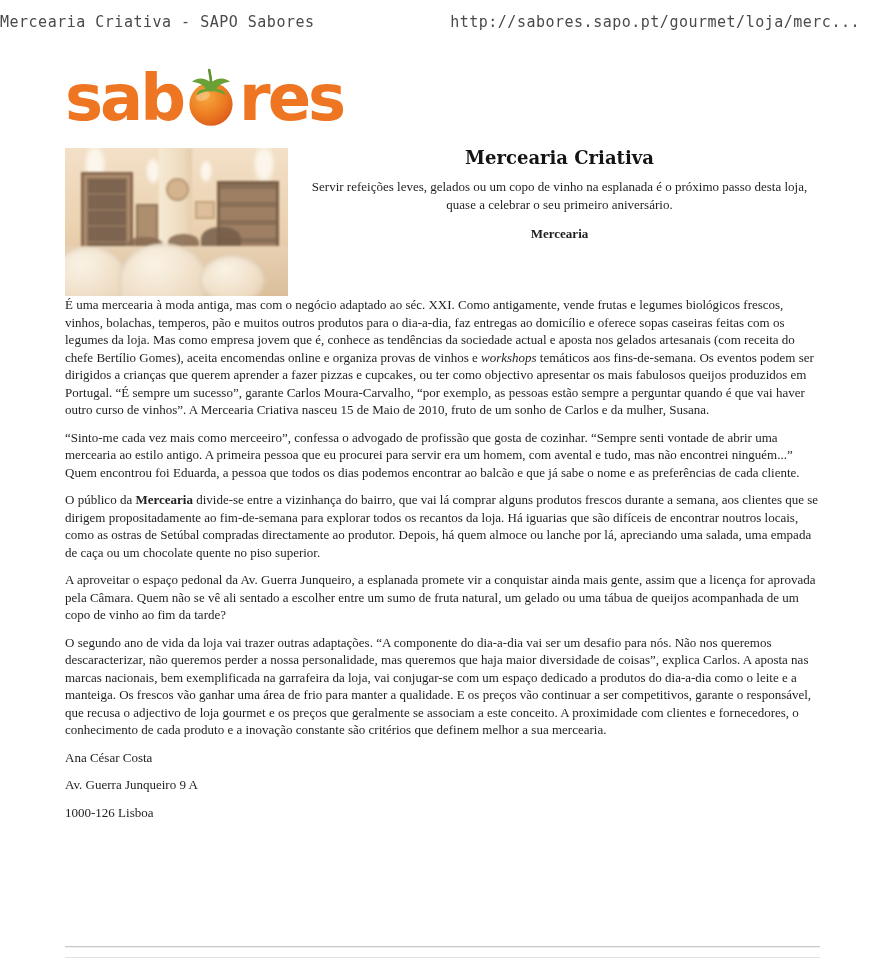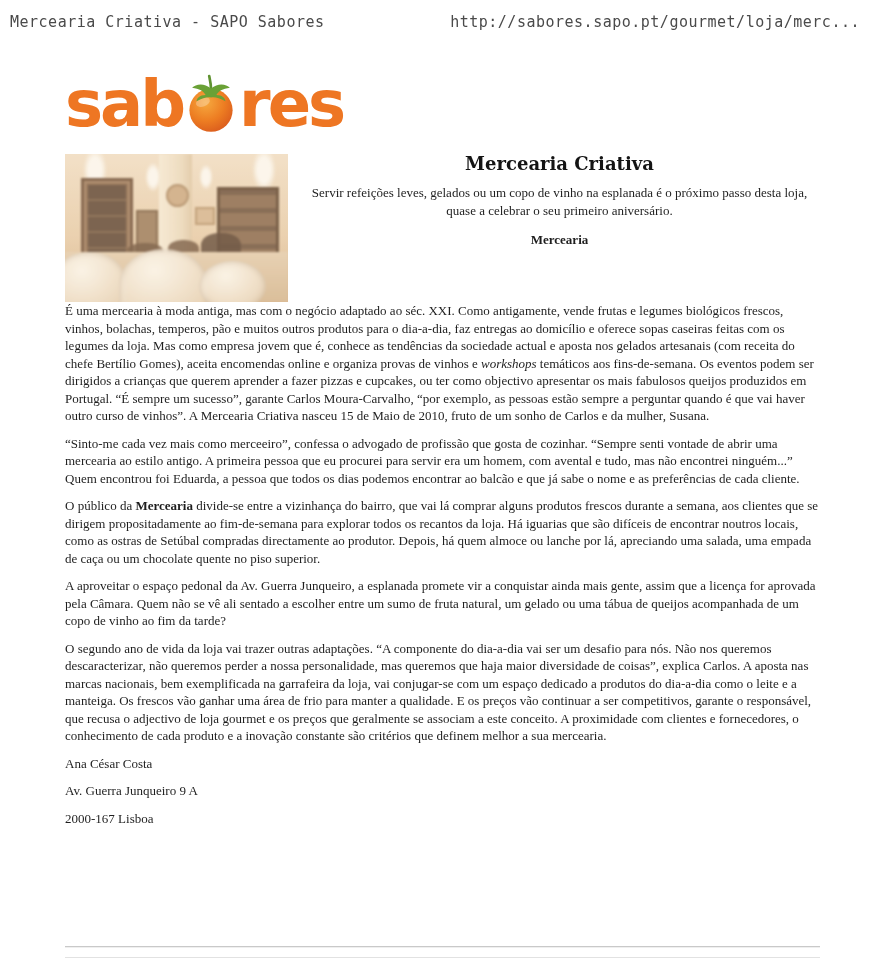--- a/index.html
+++ b/index.html
@@ -2,27 +2,27 @@
 <html><head>
 <meta charset="utf-8">
 <style>
   html,body{margin:0;padding:0;}
   body{
     width:872px;height:960px;position:relative;background:#ffffff;
     overflow:hidden;font-family:"Liberation Serif", serif;color:#1e1e1e;
   }
   
   .print-header{
-    position:absolute;top:13px;left:10px;right:12px;
+    position:absolute;top:13px;left:0;right:12px;
     display:flex;justify-content:space-between;
     font-family:"DejaVu Sans Mono", monospace;
     font-size:15px;color:#4a4a4a;letter-spacing:0.5px;
   }
   
-  .content{position:absolute;left:65px;top:72px;width:755px;}
+  .content{position:absolute;left:65px;top:66px;width:755px;}
   
   .logo-row{line-height:0.95;white-space:nowrap;}
   .logo-word{
     font-family:"DejaVu Sans", sans-serif;font-weight:bold;
     font-size:64px;color:#ee7623;letter-spacing:-3px;
   }
   .logo-tomato{display:inline-block;vertical-align:-8px;margin:0 1px;}
   .logo-tagline{
     margin-top:4px;font-family:"DejaVu Sans", sans-serif;font-style:italic;
     font-size:21px;color:#7fb345;letter-spacing:0.5px;
@@ -141,19 +141,19 @@
   </div>
 
   <div class="body">
     <p><span>É uma mercearia à moda antiga, mas com o negócio adaptado ao séc. XXI. Como antigamente, vende frutas e legumes biológicos frescos, vinhos, bolachas, temperos, pão e muitos outros produtos para o dia-a-dia, faz entregas ao domicílio e oferece sopas caseiras feitas com os legumes da loja. Mas como empresa jovem que é, conhece as tendências da sociedade actual e aposta nos gelados artesanais (com receita do chefe Bertílio Gomes), aceita encomendas online e organiza provas de vinhos e </span><em>workshops</em><span> temáticos aos fins-de-semana. Os eventos podem ser dirigidos a crianças que querem aprender a fazer pizzas e cupcakes, ou ter como objectivo apresentar os mais fabulosos queijos produzidos em Portugal. “É sempre um sucesso”, garante Carlos Moura-Carvalho, “por exemplo, as pessoas estão sempre a perguntar quando é que vai haver outro curso de vinhos”. A Mercearia Criativa nasceu 15 de Maio de 2010, fruto de um sonho de Carlos e da mulher, Susana.</span></p>
     <p><span>“Sinto-me cada vez mais como merceeiro”, confessa o advogado de profissão que gosta de cozinhar. “Sempre senti vontade de abrir uma mercearia ao estilo antigo. A primeira pessoa que eu procurei para servir era um homem, com avental e tudo, mas não encontrei ninguém...” Quem encontrou foi Eduarda, a pessoa que todos os dias podemos encontrar ao balcão e que já sabe o nome e as preferências de cada cliente.</span></p>
     <p><span>O público da </span><strong>Mercearia</strong><span> divide-se entre a vizinhança do bairro, que vai lá comprar alguns produtos frescos durante a semana, aos clientes que se dirigem propositadamente ao fim-de-semana para explorar todos os recantos da loja. Há iguarias que são difíceis de encontrar noutros locais, como as ostras de Setúbal compradas directamente ao produtor. Depois, há quem almoce ou lanche por lá, apreciando uma salada, uma empada de caça ou um chocolate quente no piso superior.</span></p>
     <p><span>A aproveitar o espaço pedonal da Av. Guerra Junqueiro, a esplanada promete vir a conquistar ainda mais gente, assim que a licença for aprovada pela Câmara. Quem não se vê ali sentado a escolher entre um sumo de fruta natural, um gelado ou uma tábua de queijos acompanhada de um copo de vinho ao fim da tarde?</span></p>
     <p><span>O segundo ano de vida da loja vai trazer outras adaptações. “A componente do dia-a-dia vai ser um desafio para nós. Não nos queremos descaracterizar, não queremos perder a nossa personalidade, mas queremos que haja maior diversidade de coisas”, explica Carlos. A aposta nas marcas nacionais, bem exemplificada na garrafeira da loja, vai conjugar-se com um espaço dedicado a produtos do dia-a-dia como o leite e a manteiga. Os frescos vão ganhar uma área de frio para manter a qualidade. E os preços vão continuar a ser competitivos, garante o responsável, que recusa o adjectivo de loja gourmet e os preços que geralmente se associam a este conceito. A proximidade com clientes e fornecedores, o conhecimento de cada produto e a inovação constante são critérios que definem melhor a sua mercearia.</span></p>
     <p class="author">Ana César Costa</p>
     <p class="addr">Av. Guerra Junqueiro 9 A</p>
-    <p class="addr">2000-167 Lisboa</p>
+    <p class="addr">1000-126 Lisboa</p>
   </div>
 
 </div>
 
 <hr class="rule rule-1">
 <hr class="rule rule-2">
 
 </body></html>

